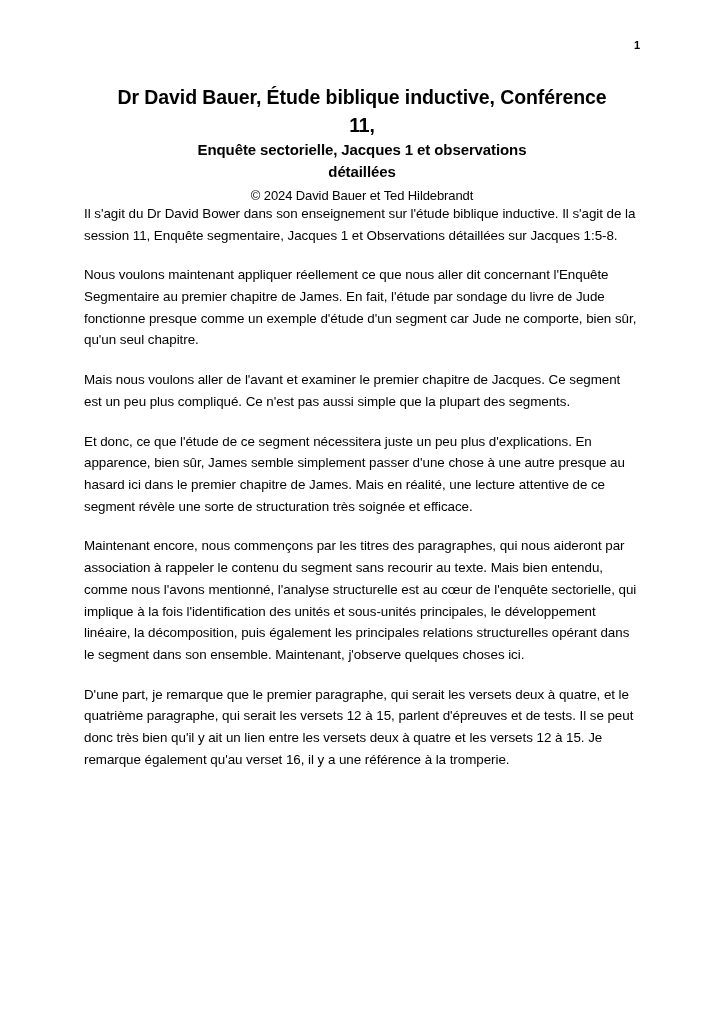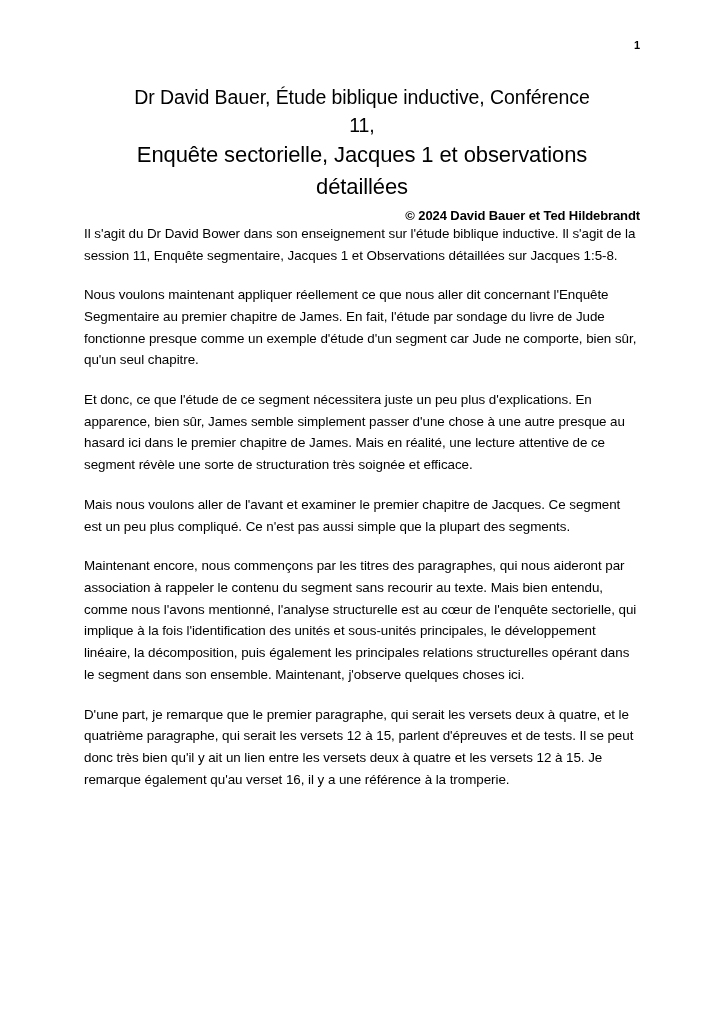--- a/index.html
+++ b/index.html
@@ -29,31 +29,31 @@
     font-size: 11px;
     font-weight: bold;
     line-height: 1;
   }
   .title-block {
     margin-top: 48px;
     text-align: center;
   }
   .title-line {
     font-size: 19.5px;
-    font-weight: normal;
+    font-weight: bold;
     line-height: 1.42;
     letter-spacing: -0.1px;
   }
   .title-line.sub {
-    font-size: 22px;
+    font-size: 15px;
   }
   .copyright {
-    text-align: right;
+    text-align: center;
     font-size: 13px;
-    font-weight: bold;
+    font-weight: normal;
     margin-top: 6px;
     letter-spacing: -0.1px;
   }
   .body-block {
   }
   .para {
     font-size: 13.4px;
     line-height: 1.62;
     text-align: left;
     margin: 0 0 18px 0;
@@ -72,19 +72,19 @@
     <div class="title-line">11,</div>
     <div class="title-line sub">Enquête sectorielle, Jacques 1 et observations</div>
     <div class="title-line sub">détaillées</div>
   </div>
 
   <div class="copyright">© 2024 David Bauer et Ted Hildebrandt</div>
 
   <div class="body-block">
     <p class="para">Il s'agit du Dr David Bower dans son enseignement sur l'étude biblique inductive. Il s'agit de la session 11, Enquête segmentaire, Jacques 1 et Observations détaillées sur Jacques 1:5-8.</p>
     <p class="para">Nous voulons maintenant appliquer réellement ce que nous aller dit concernant l'Enquête Segmentaire au premier chapitre de James. En fait, l'étude par sondage du livre de Jude fonctionne presque comme un exemple d'étude d'un segment car Jude ne comporte, bien sûr, qu'un seul chapitre.</p>
+    <p class="para">Mais nous voulons aller de l'avant et examiner le premier chapitre de Jacques. Ce segment est un peu plus compliqué. Ce n'est pas aussi simple que la plupart des segments.</p>
     <p class="para">Et donc, ce que l'étude de ce segment nécessitera juste un peu plus d'explications. En apparence, bien sûr, James semble simplement passer d'une chose à une autre presque au hasard ici dans le premier chapitre de James. Mais en réalité, une lecture attentive de ce segment révèle une sorte de structuration très soignée et efficace.</p>
-    <p class="para">Mais nous voulons aller de l'avant et examiner le premier chapitre de Jacques. Ce segment est un peu plus compliqué. Ce n'est pas aussi simple que la plupart des segments.</p>
     <p class="para">Maintenant encore, nous commençons par les titres des paragraphes, qui nous aideront par association à rappeler le contenu du segment sans recourir au texte. Mais bien entendu, comme nous l'avons mentionné, l'analyse structurelle est au cœur de l'enquête sectorielle, qui implique à la fois l'identification des unités et sous-unités principales, le développement linéaire, la décomposition, puis également les principales relations structurelles opérant dans le segment dans son ensemble. Maintenant, j'observe quelques choses ici.</p>
     <p class="para">D'une part, je remarque que le premier paragraphe, qui serait les versets deux à quatre, et le quatrième paragraphe, qui serait les versets 12 à 15, parlent d'épreuves et de tests. Il se peut donc très bien qu'il y ait un lien entre les versets deux à quatre et les versets 12 à 15. Je remarque également qu'au verset 16, il y a une référence à la tromperie.</p>
   </div>
 
 </div>
 
 </body></html>

